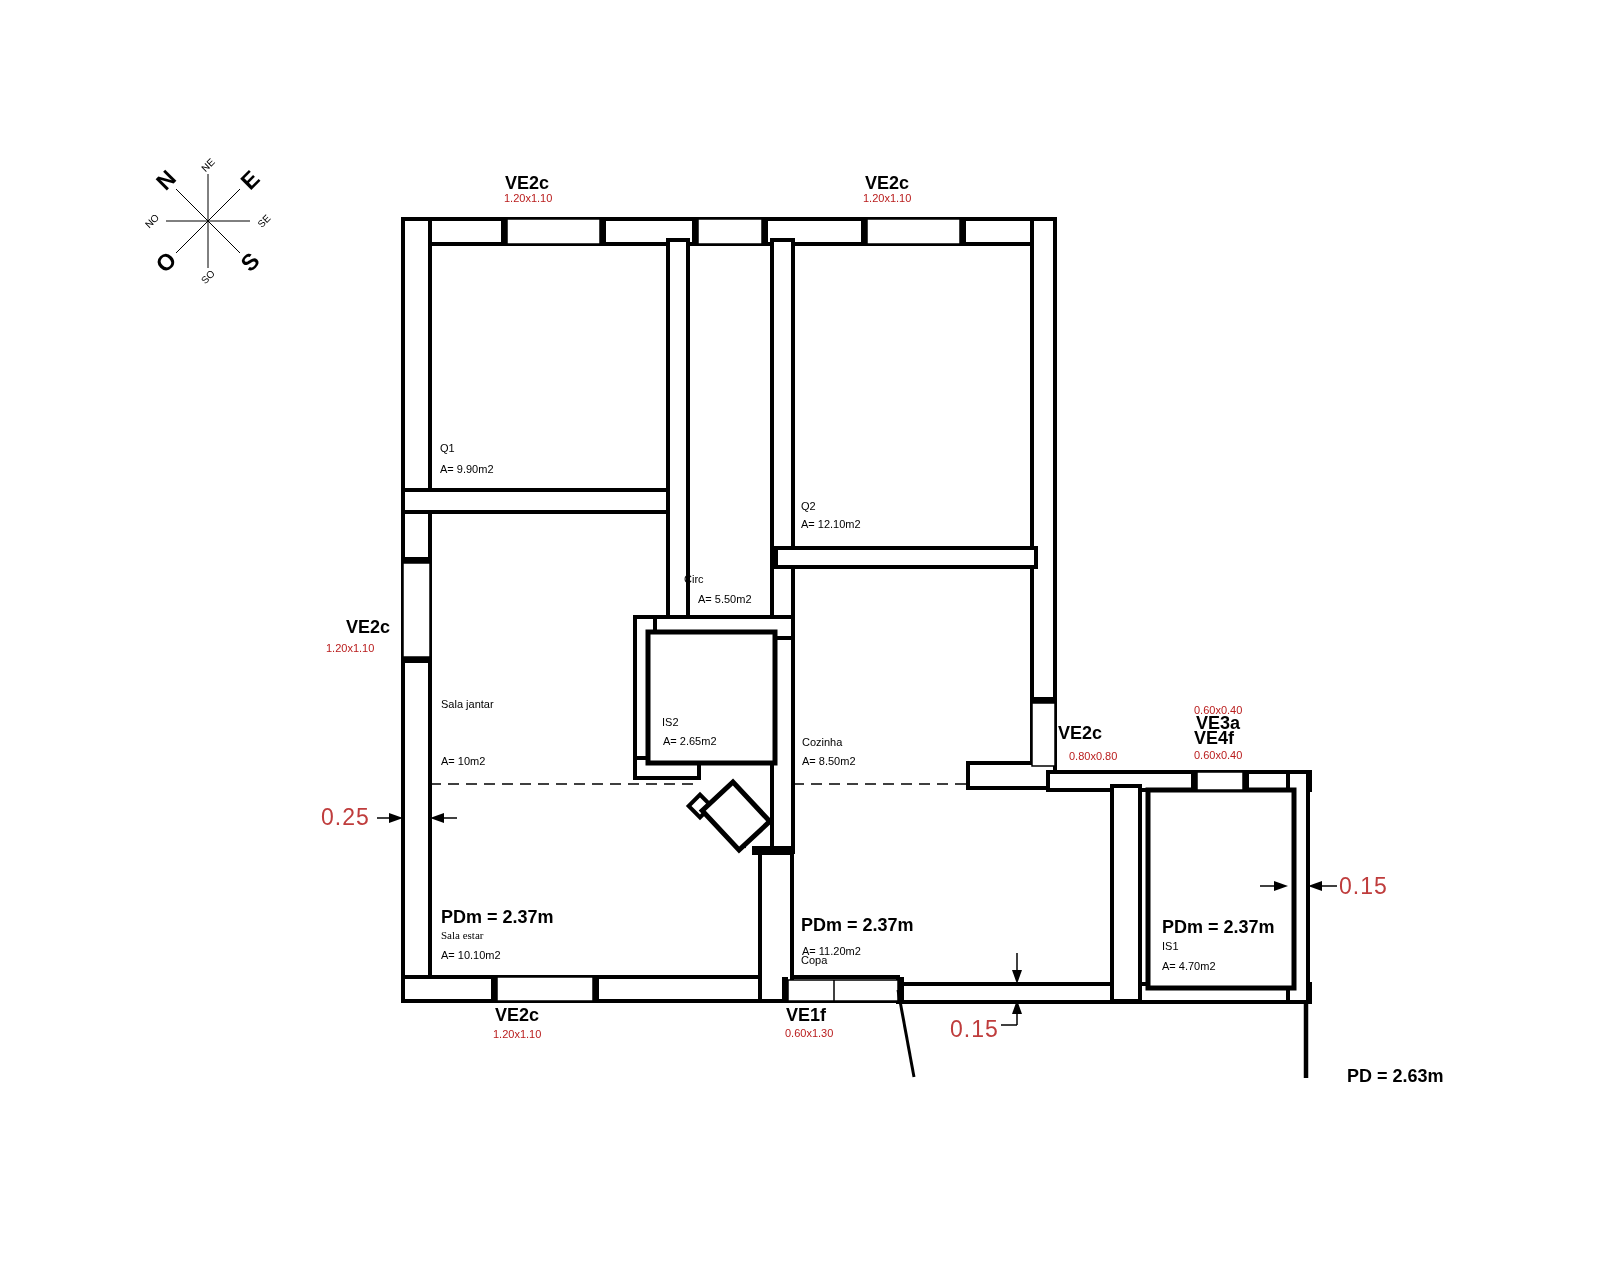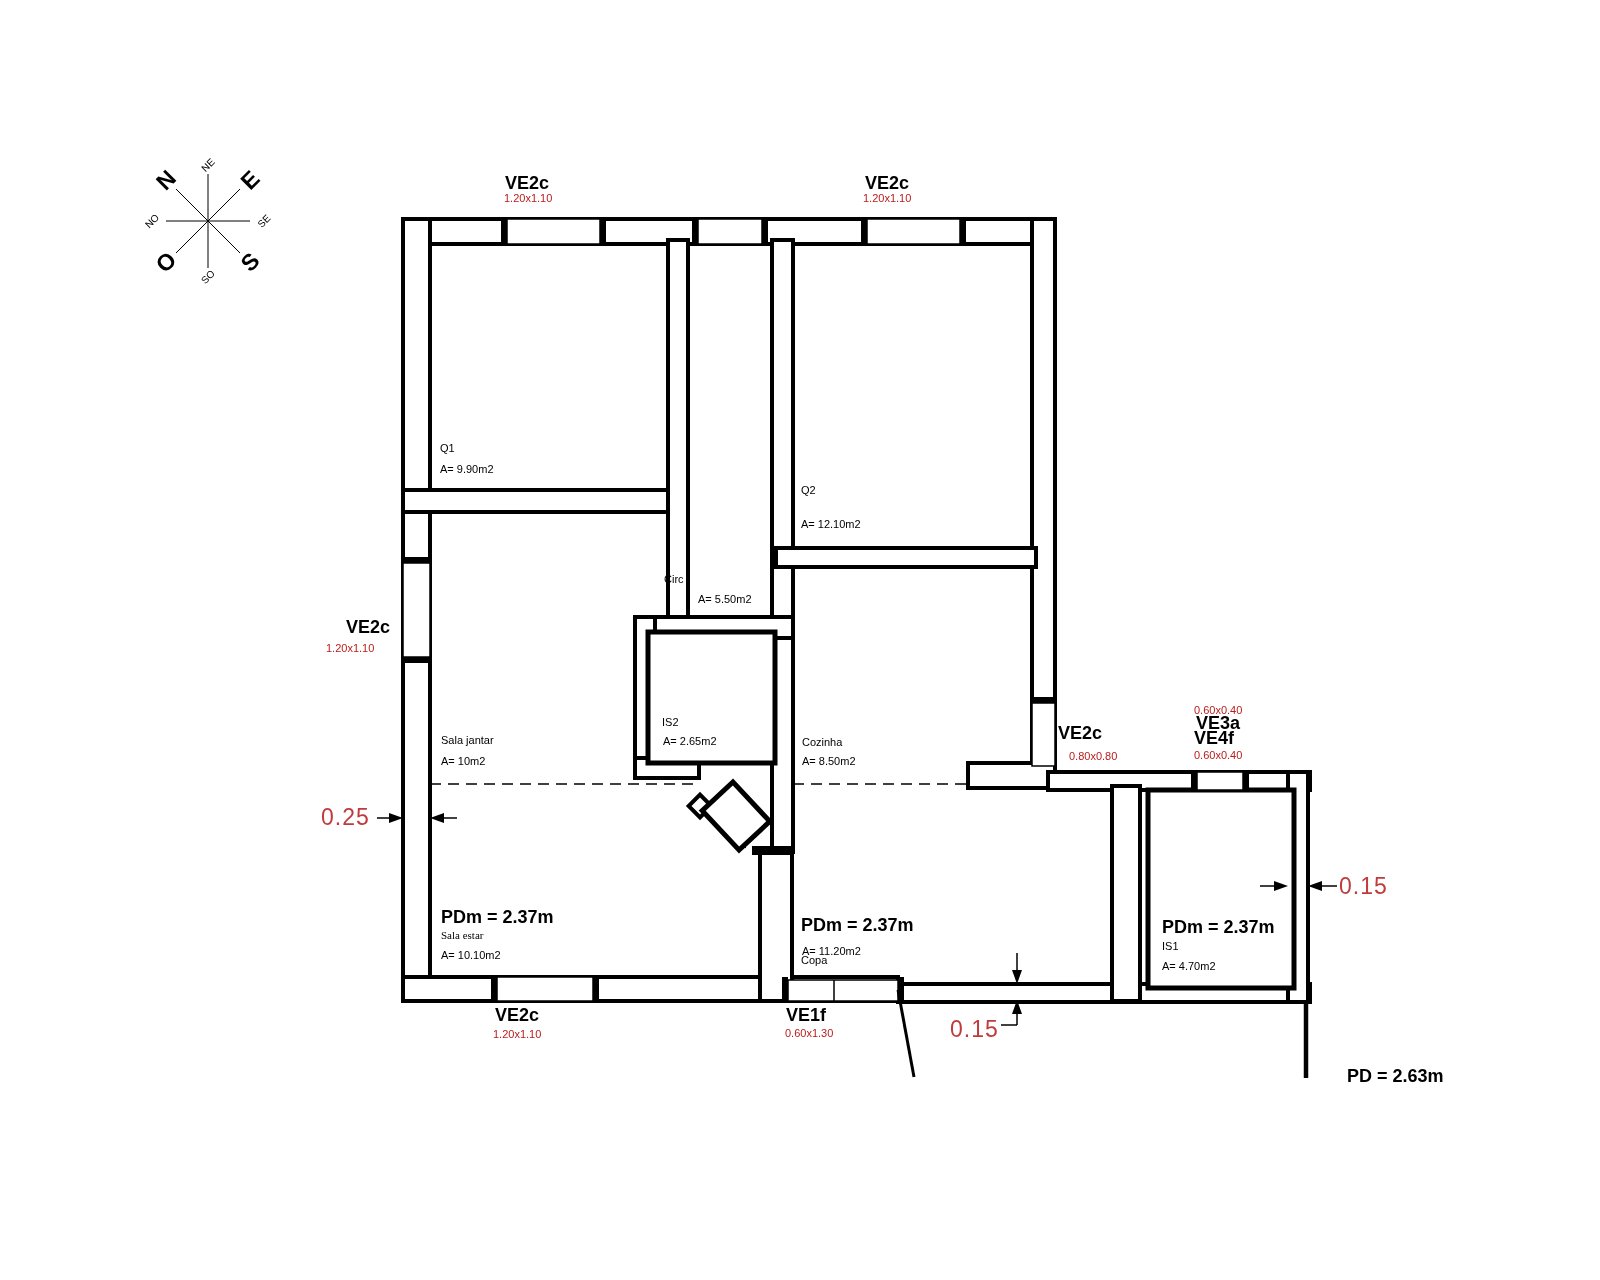--- a/index.html
+++ b/index.html
@@ -166,33 +166,33 @@
 
   <div class="lblb" style="left:1196px;top:681px;margin-top:32px;">VE3a</div>
   <div class="sz" style="left:1194px;top:704px;">0.60x0.40</div>
 
   <div class="lblb" style="left:1194px;top:728px;">VE4f</div>
   <div class="sz" style="left:1194px;top:749px;">0.60x0.40</div>
 
   <div class="lbl" style="left:440px;top:442px;">Q1</div>
   <div class="lbl" style="left:440px;top:463px;">A= 9.90m2</div>
 
-  <div class="lbl" style="left:801px;top:484px;">Q2</div>
+  <div class="lbl" style="left:801px;top:500px;">Q2</div>
   <div class="lbl" style="left:801px;top:518px;">A= 12.10m2</div>
 
-  <div class="lbl" style="left:664px;top:573px;">Circ</div>
+  <div class="lbl" style="left:684px;top:573px;">Circ</div>
   <div class="lbl" style="left:698px;top:593px;">A= 5.50m2</div>
 
   <div class="lbl" style="left:662px;top:716px;">IS2</div>
   <div class="lbl" style="left:663px;top:735px;">A= 2.65m2</div>
 
   <div class="lbl" style="left:802px;top:736px;">Cozinha</div>
   <div class="lbl" style="left:802px;top:755px;">A= 8.50m2</div>
 
-  <div class="lbl" style="left:441px;top:734px;">Sala jantar</div>
+  <div class="lbl" style="left:441px;top:698px;">Sala jantar</div>
   <div class="lbl" style="left:441px;top:755px;">A= 10m2</div>
 
   <div class="lblb" style="left:441px;top:907px;">PDm = 2.37m</div>
   <div class="lbl" style="left:441px;top:929px;font-family:Liberation Serif, serif;">Sala estar</div>
   <div class="lbl" style="left:441px;top:949px;">A= 10.10m2</div>
 
   <div class="lblb" style="left:801px;top:915px;">PDm = 2.37m</div>
   <div class="lbl" style="left:801px;top:938px;margin-top:16px;">Copa</div>
   <div class="lbl" style="left:802px;top:934px;margin-top:11px;">A= 11.20m2</div>
 

